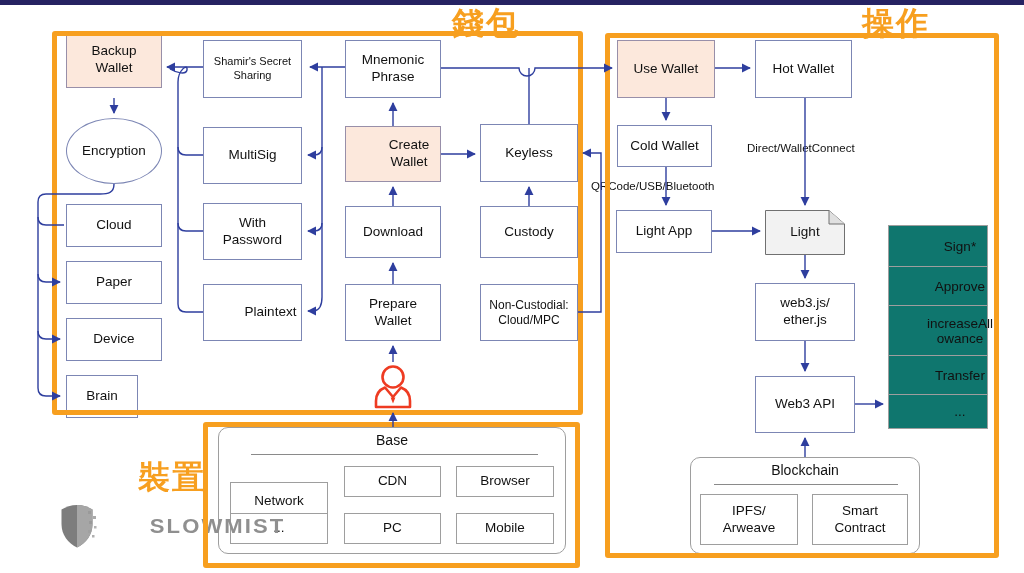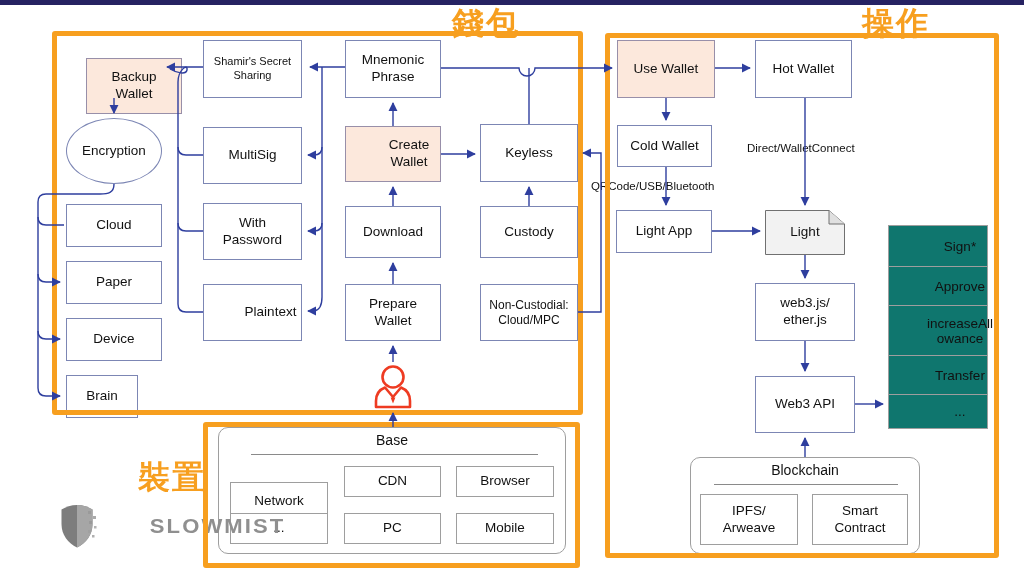--- a/index.html
+++ b/index.html
@@ -38,21 +38,21 @@
   <div id="topbar"></div>
 
   <div class="region" style="left:52px;top:31px;width:531px;height:384px;"></div>
   <div class="region" style="left:605px;top:33px;width:394px;height:525px;"></div>
   <div class="region" style="left:203px;top:422px;width:377px;height:146px;"></div>
 
   <div class="region-label" style="left:452px;top:2px;">錢包</div>
   <div class="region-label" style="left:862px;top:2px;">操作</div>
   <div class="region-label" style="left:138px;top:456px;">裝置</div>
 
-  <div class="node peach" style="left:66px;top:58px;width:96px;height:56px;margin-left:20px;">Backup
+  <div class="node peach" style="left:66px;top:32px;width:96px;height:56px;">Backup
 Wallet</div>
   <div class="node small" style="left:203px;top:40px;width:99px;height:58px;">Shamir's Secret
 Sharing</div>
   <div class="node" style="left:345px;top:40px;width:96px;height:58px;">Mnemonic
 Phrase</div>
   <div class="node ellipse" style="left:66px;top:118px;width:96px;height:66px;">Encryption</div>
   <div class="node" style="left:203px;top:127px;width:99px;height:57px;">MultiSig</div>
   <div class="node peach" style="left:345px;top:126px;width:96px;height:56px;padding-left:32px;">Create
 Wallet</div>
   <div class="node" style="left:480px;top:124px;width:98px;height:58px;">Keyless</div>

